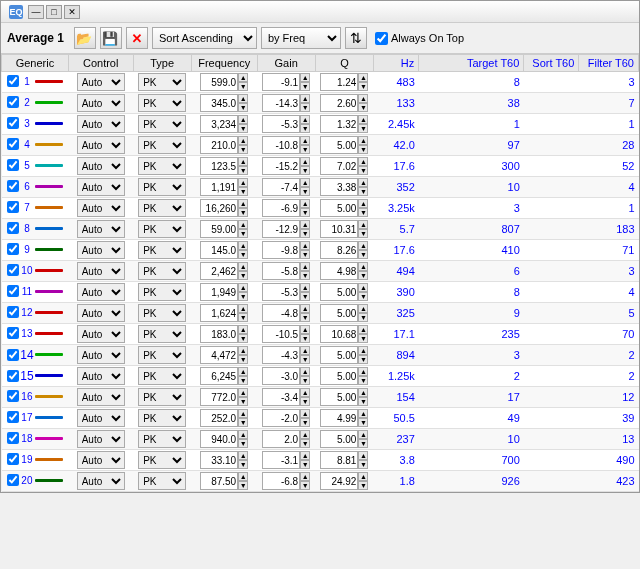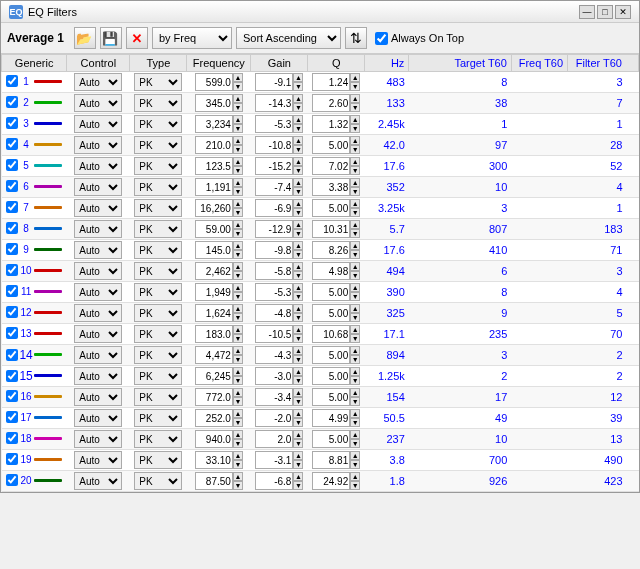--- a/index.html
+++ b/index.html
@@ -177,56 +177,55 @@
       cursor: pointer;
       font-size: 7px;
       display: flex; align-items: center; justify-content: center;
       padding: 0;
       line-height: 1;
     }
     .blue-text { color: blue; }
     .col-hz { text-align: right; padding-right: 4px; }
     .col-target { text-align: right; padding-right: 4px; }
     .col-mode { text-align: right; padding-right: 4px; }
-    .col-filter { text-align: right; padding-right: 16px; }
+    .col-filter { text-align: right; padding-right: 4px; }
   </style>
 </head>
 <body>
 
 
 
 <div class="window">
 
   <div class="title-bar">
     <div class="title-bar-icon">EQ</div>
-    <span class="title-bar-text">EQ Filters</span>
     <div class="title-bar-buttons">
       <button class="title-btn">—</button>
       <button class="title-btn">□</button>
       <button class="title-btn">✕</button>
     </div>
   </div>
 
   <div class="toolbar">
     <span class="toolbar-label">Average 1</span>
     <button class="toolbar-btn" title="Open">📂</button>
     <button class="toolbar-btn" title="Save">💾</button>
     <button class="toolbar-btn" title="Delete" style="color:red; font-weight:bold;">✕</button>
     <div class="toolbar-select-wrap">
+      <select class="toolbar-select sort-select">
+        <option>Sort Ascending</option>
+        <option>Sort Descending</option>
+        <option>No Sort</option>
+      </select>
+    </div>
+    <div class="toolbar-select-wrap">
       <select class="toolbar-select freq-select">
         <option>by Freq</option>
         <option>by Gain</option>
         <option>by Q</option>
-      </select>
-    </div>
-    <div class="toolbar-select-wrap">
-      <select class="toolbar-select sort-select">
-        <option>Sort Ascending</option>
-        <option>Sort Descending</option>
-        <option>No Sort</option>
       </select>
     </div>
     <button class="swap-btn" title="Swap">⇅</button>
     <div class="always-top">
       <input type="checkbox" checked="" style="">
       <label>Always On Top</label>
     </div>
   </div>
 
   <div class="table-container">
@@ -234,21 +233,21 @@
       <thead>
         <tr>
           <th class="col-check">Generic</th>
           <th class="col-control">Control</th>
           <th class="col-type">Type</th>
           <th class="col-freq">Frequency</th>
           <th class="col-gain">Gain</th>
           <th class="col-q">Q</th>
           <th class="col-hz">Hz</th>
           <th class="col-target">Target T60</th>
-          <th class="col-mode">Freq T60</th>
+          <th class="col-mode">Sort T60</th>
           <th class="col-filter">Filter T60</th>
         </tr>
       </thead>
       <tbody id="table-body">
       <tr>
             <td class="col-check">
     <span style="display:inline-flex;align-items:center;gap:1px;">
       <input type="checkbox" checked="" style="width: 12px; height: 12px; margin: 0px;">
       <span style="color:blue;font-size:10px;min-width:14px;">1</span>
       <span class="line-indicator" style="background:#cc0000;"></span>

